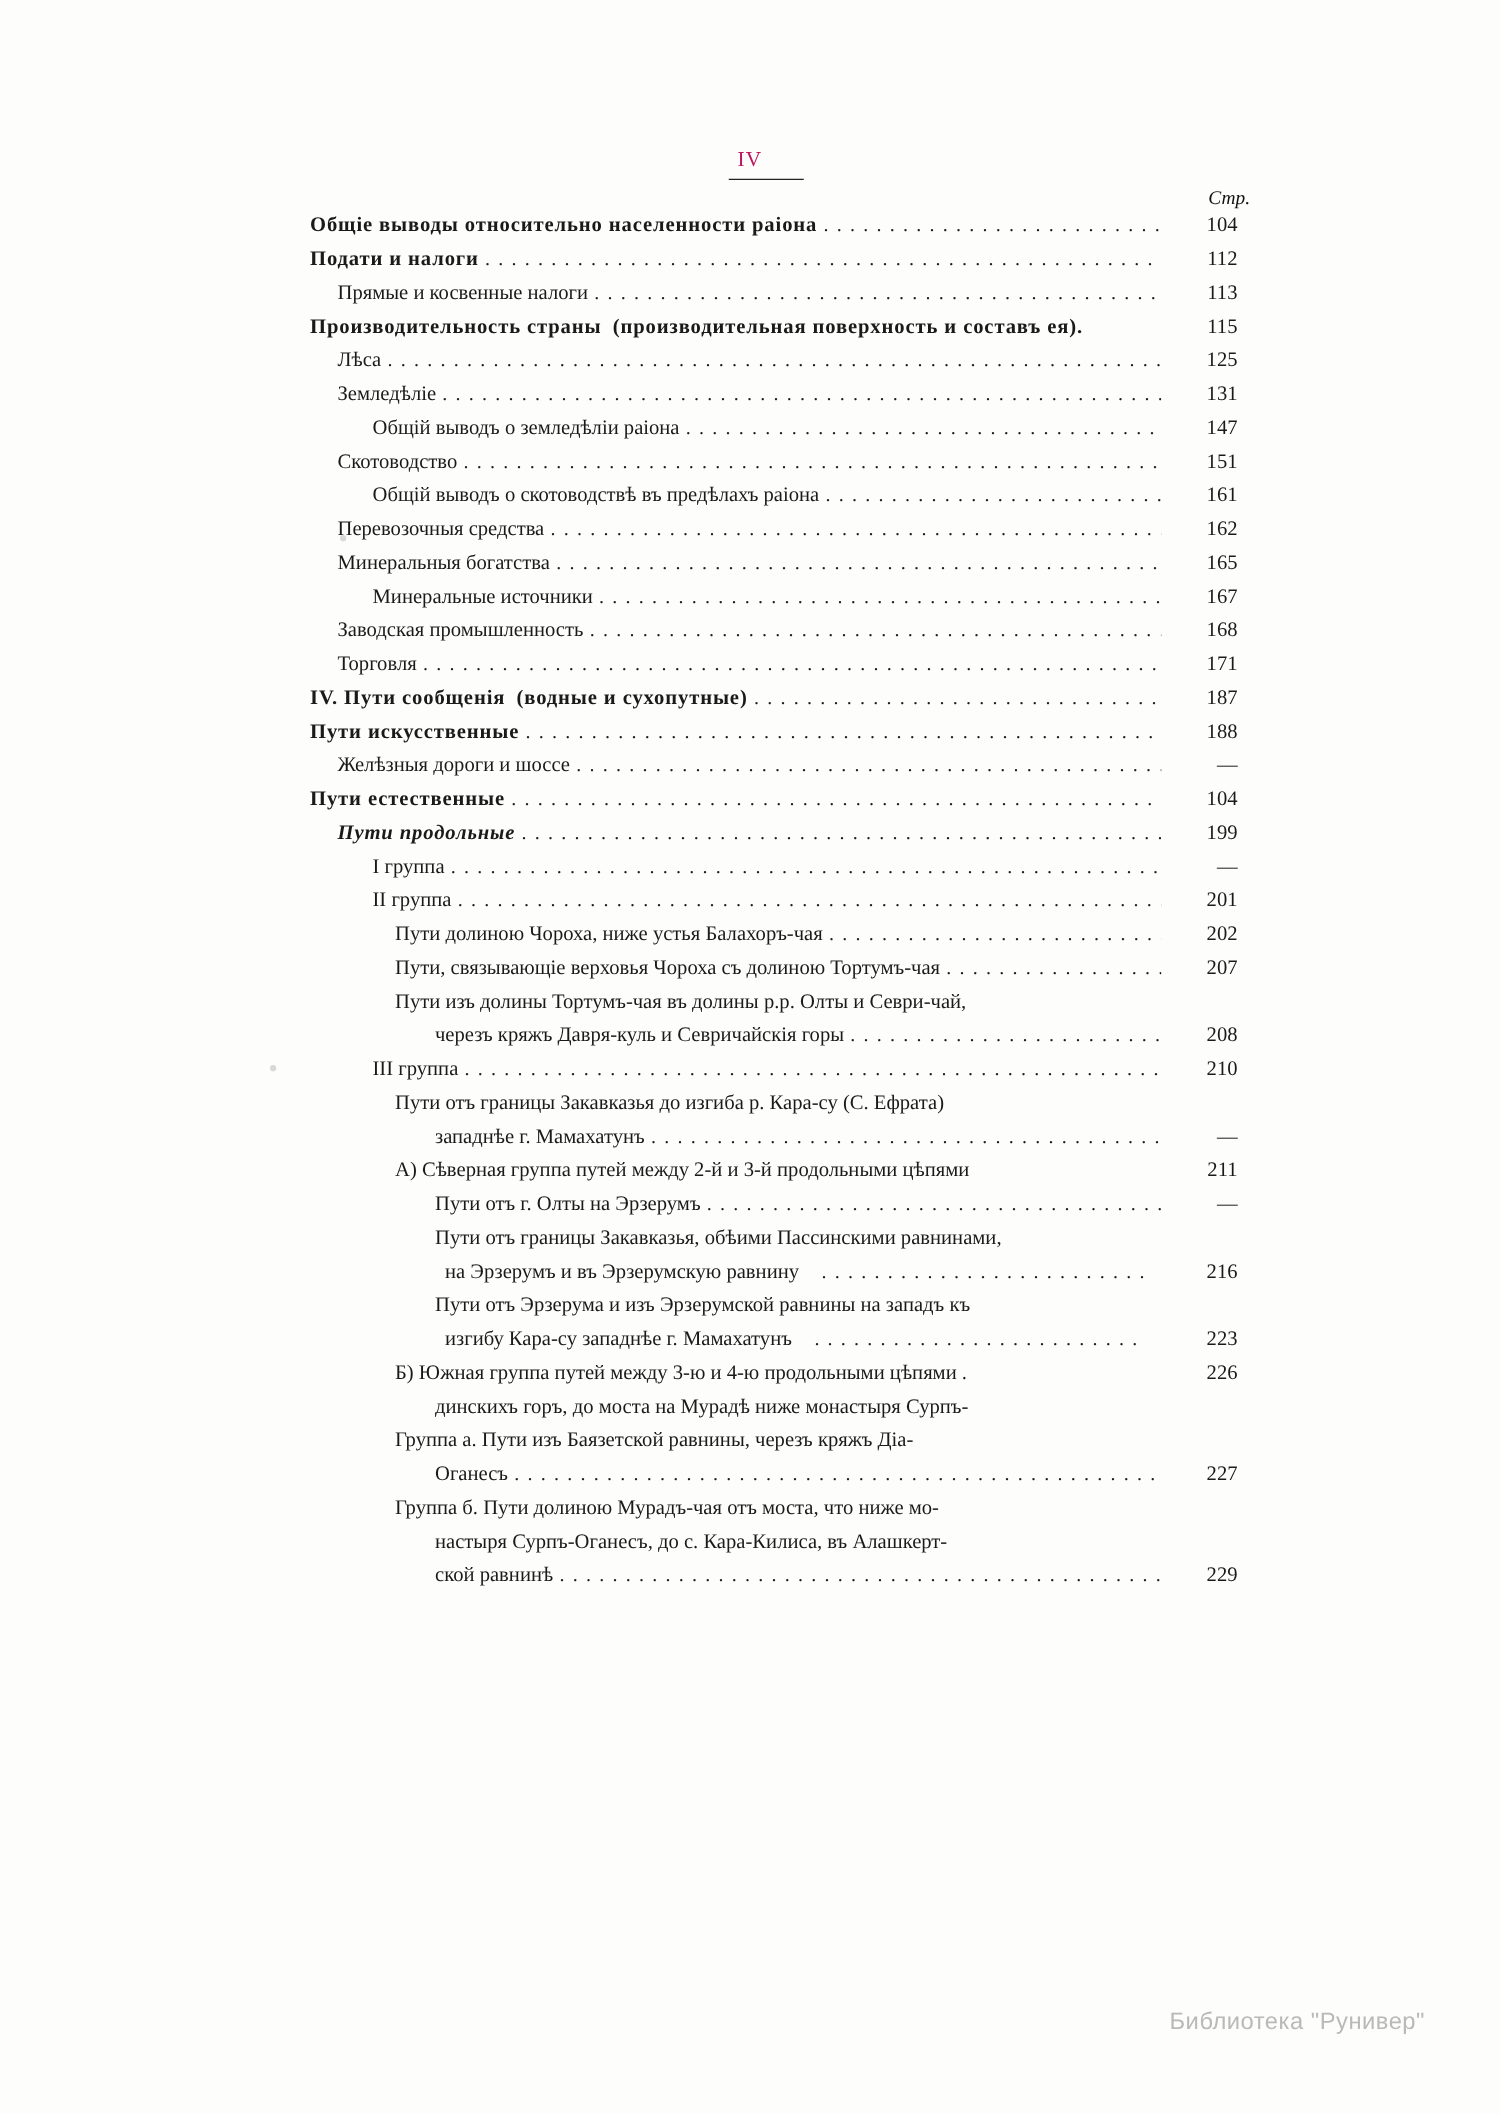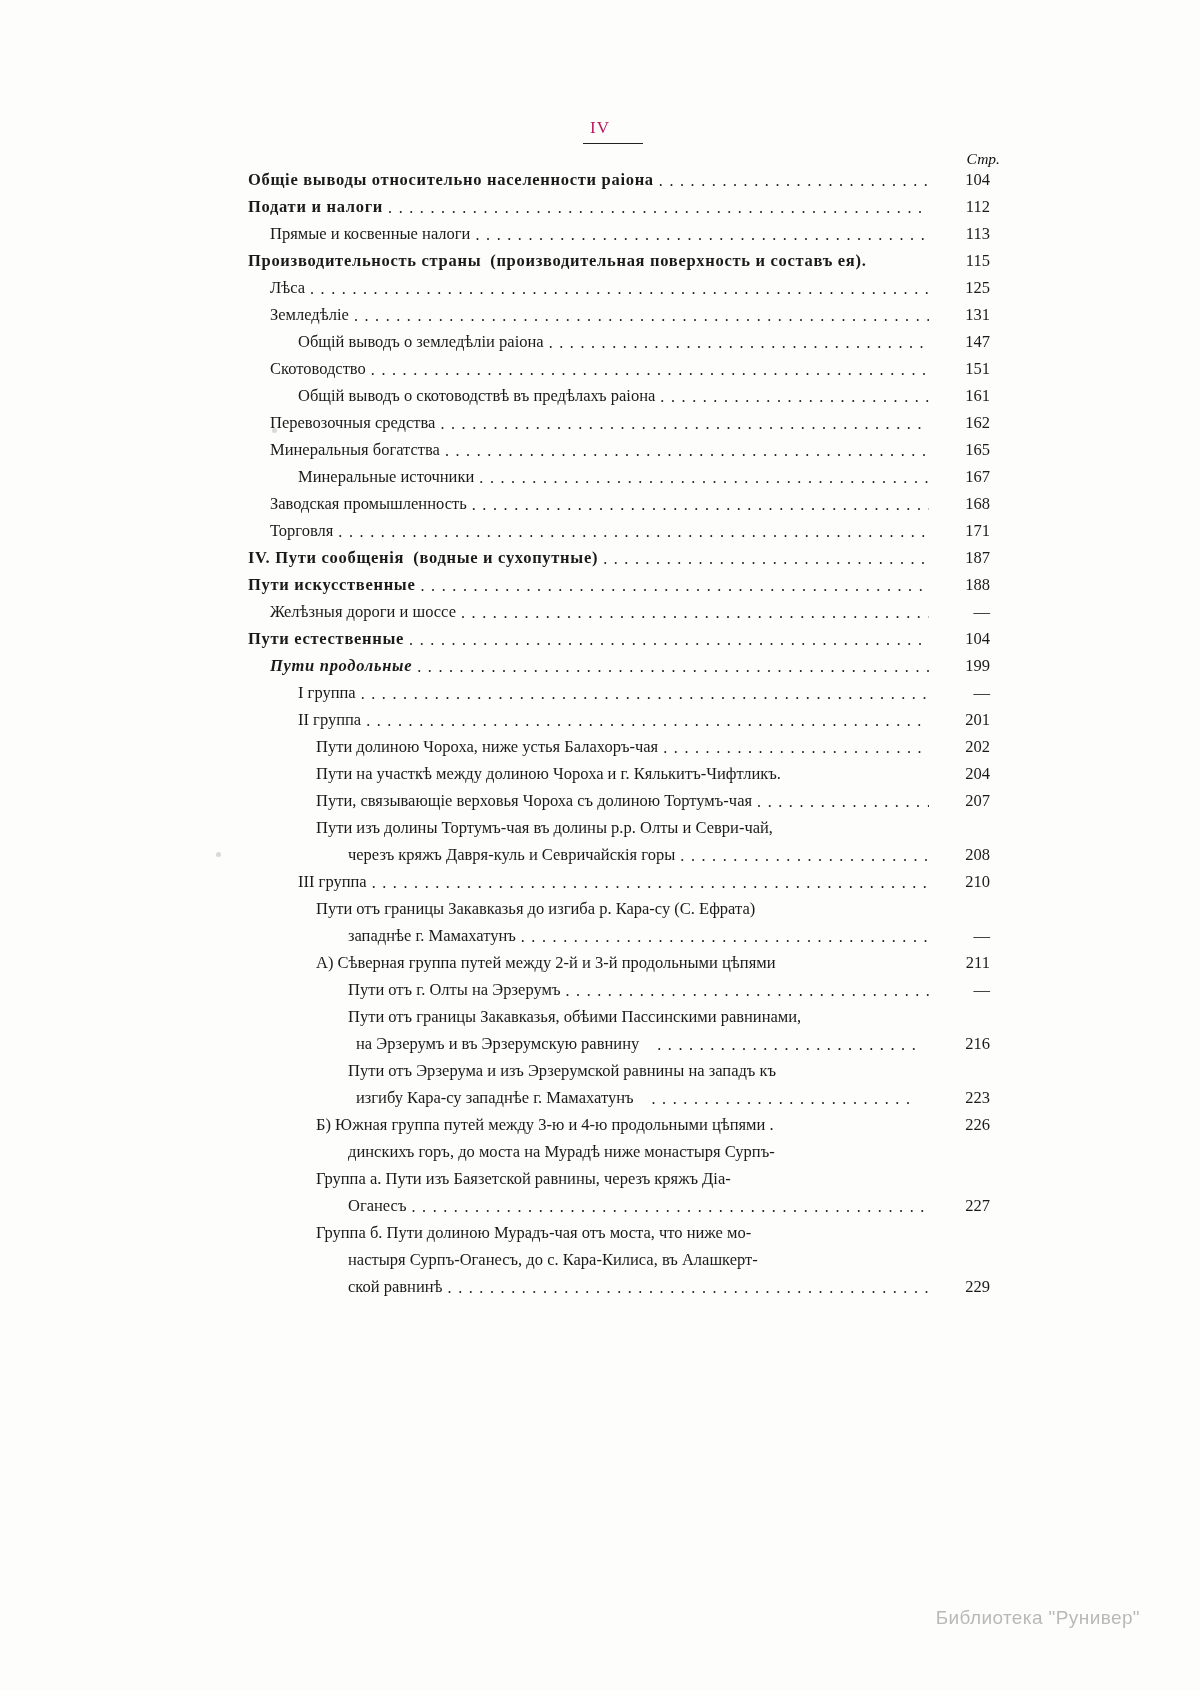--- a/index.html
+++ b/index.html
@@ -242,25 +242,20 @@
       <div class="row lvl2">
         <span class="label">II группа</span>
         <span class="dots"></span>
         <span class="page-no">201</span>
       </div>
       <div class="row lvl3">
         <span class="label">Пути долиною Чороха, ниже устья Балахоръ-чая</span>
         <span class="dots"></span>
         <span class="page-no">202</span>
       </div>
-      <div class="row lvl3 nodots">
-        <span class="label">Пути на участкѣ между долиною Чороха и г. Кялькитъ-Чифтликъ.</span>
-        <span class="dots"></span>
-        <span class="page-no">204</span>
-      </div>
       <div class="row lvl3">
         <span class="label">Пути, связывающіе верховья Чороха съ долиною Тортумъ-чая</span>
         <span class="dots"></span>
         <span class="page-no">207</span>
       </div>
       <div class="row lvl3 nodots">
         <span class="label">Пути изъ долины Тортумъ-чая въ долины р.р. Олты и Севри-чай,</span>
         <span class="dots"></span>
         <span class="page-no"></span>
       </div>

